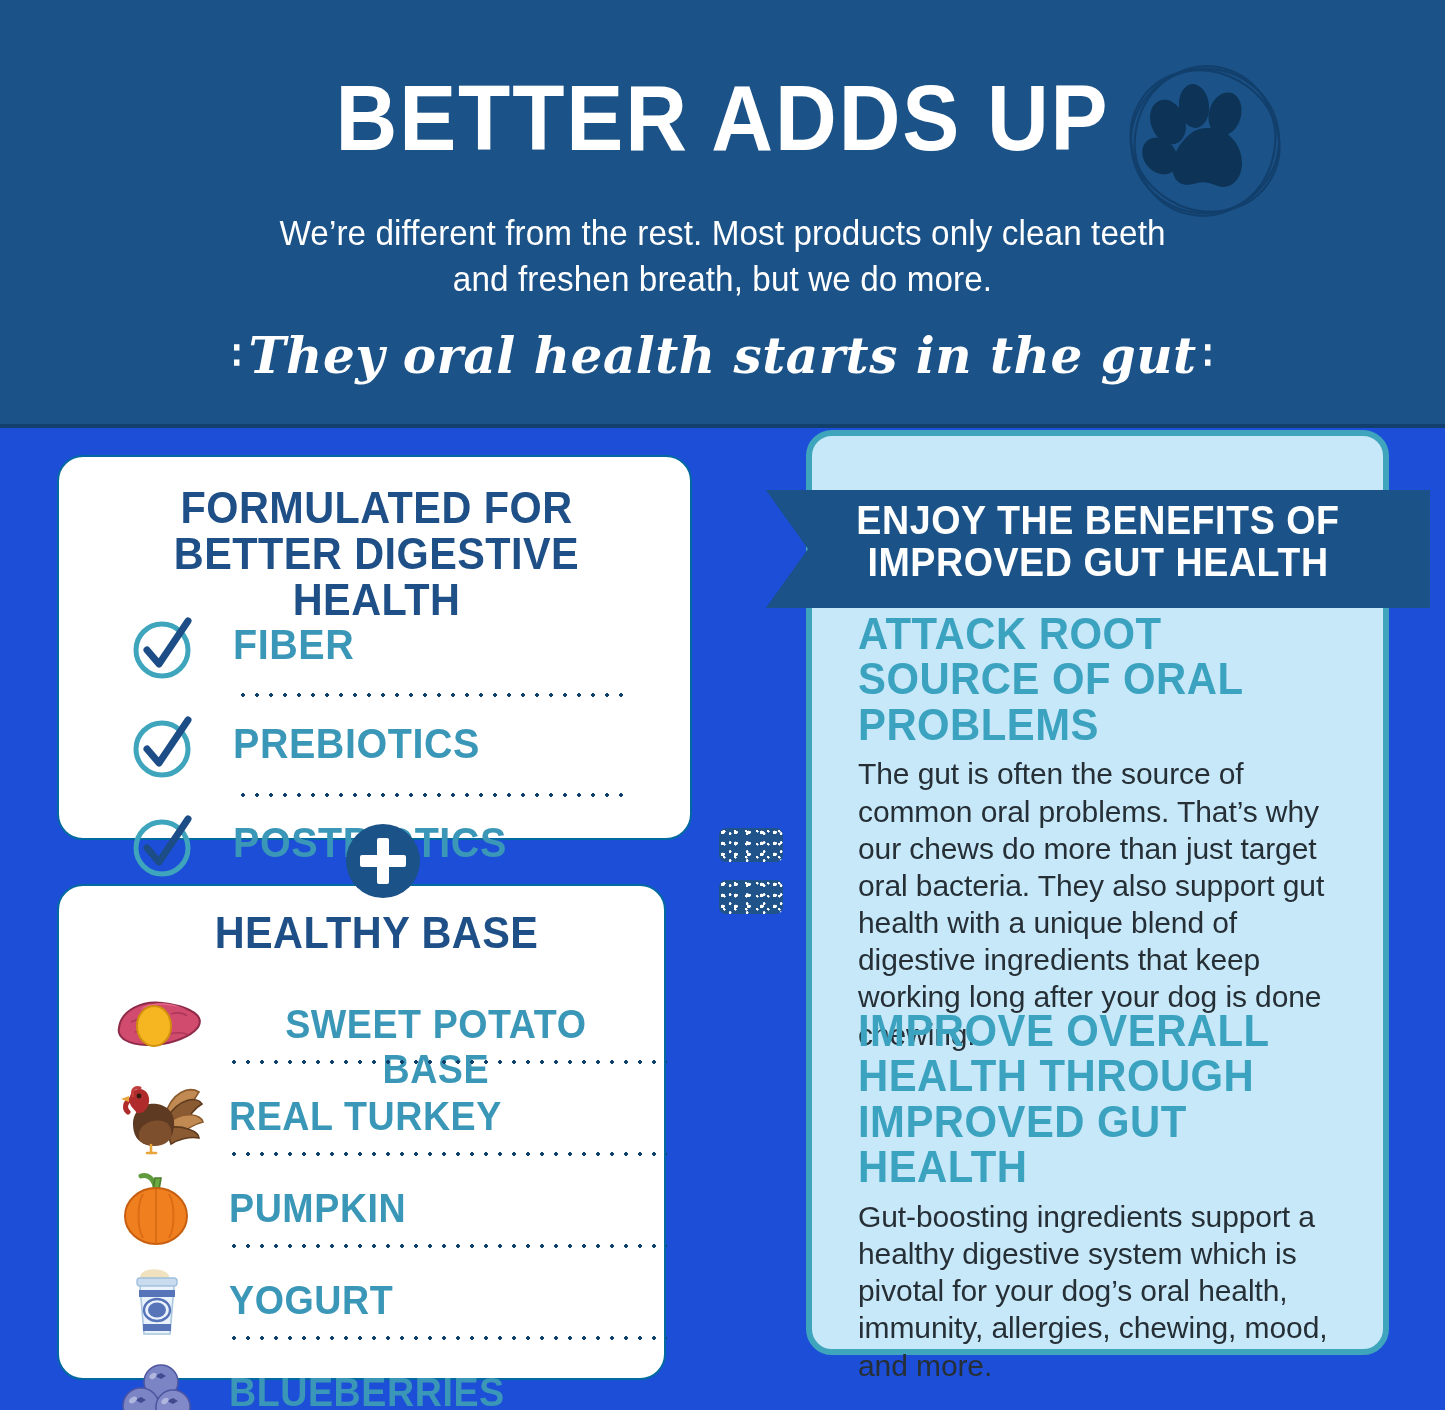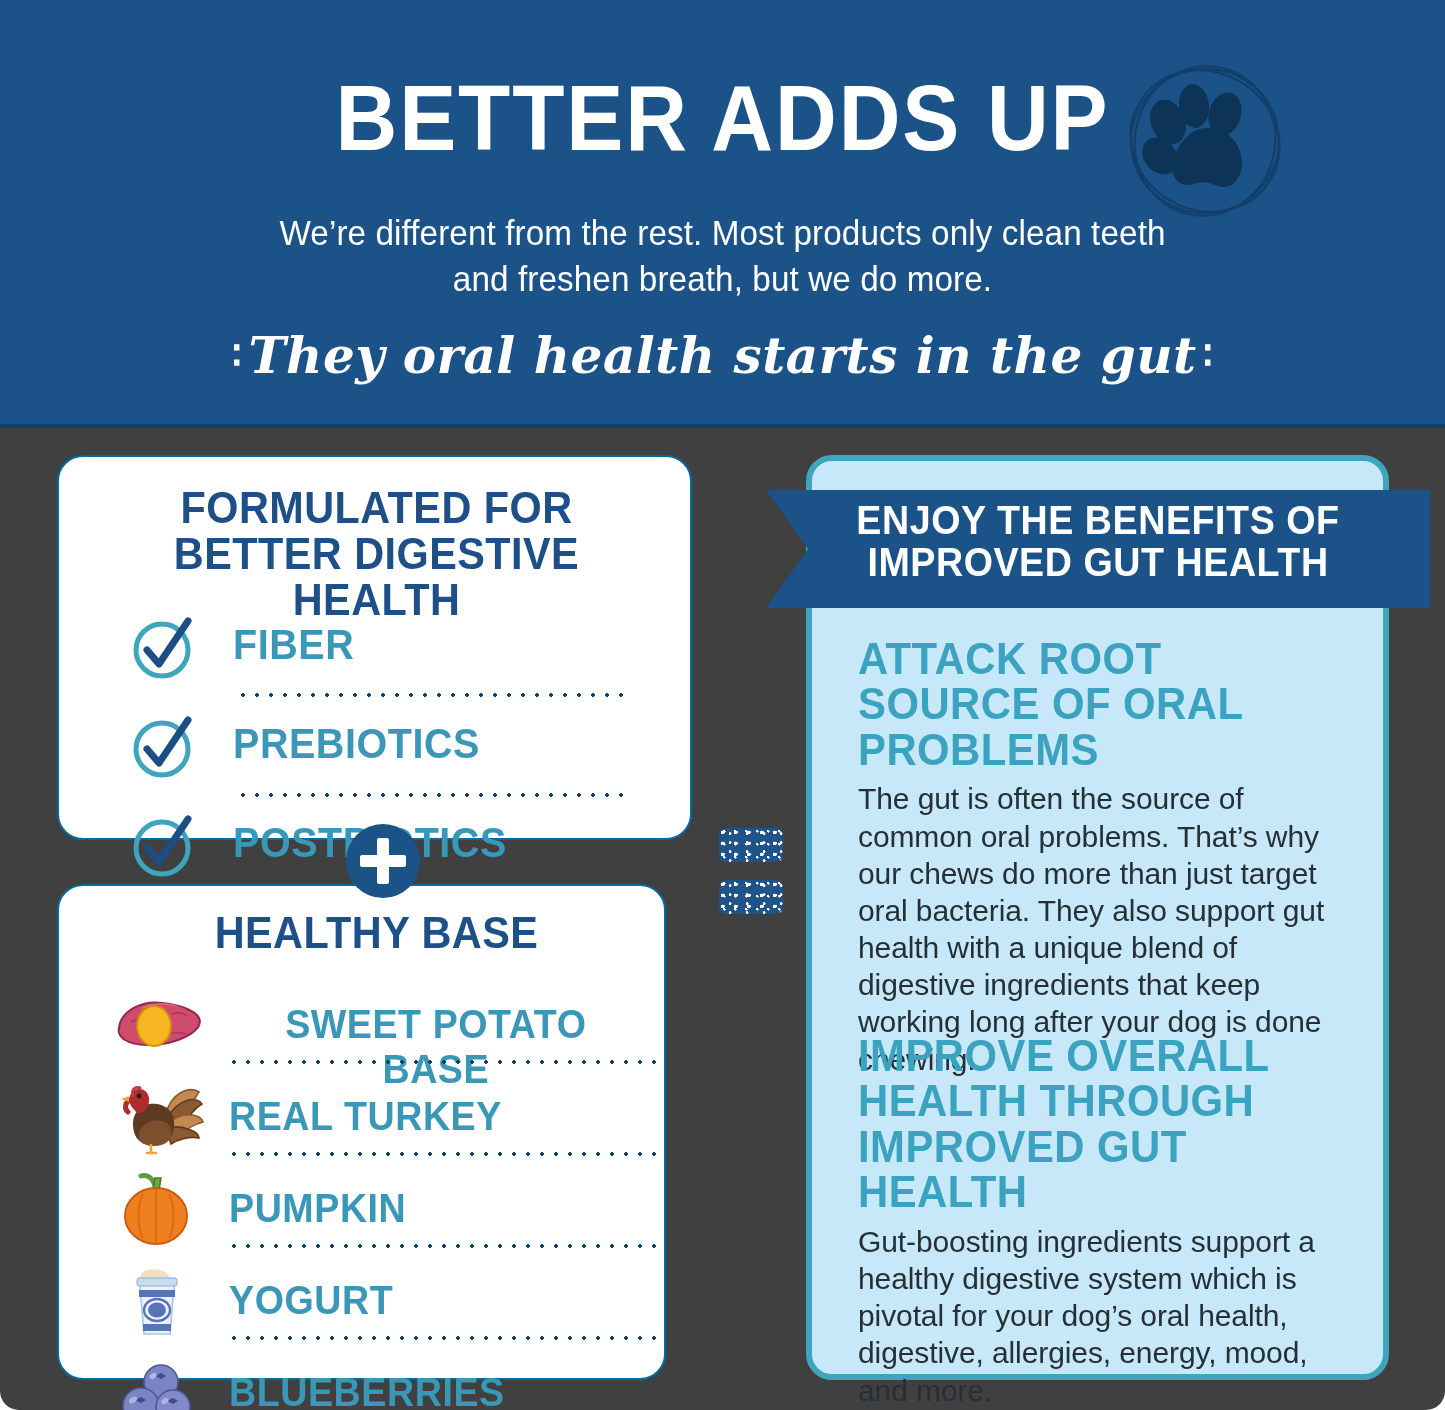--- a/index.html
+++ b/index.html
@@ -2,21 +2,21 @@
 <html><head>
 <meta charset="utf-8">
 <style>
   * { box-sizing: border-box; margin: 0; padding: 0; }
   html, body {
     width: 1445px; height: 1410px;
     background: #ffffff;
     font-family: "Liberation Sans", sans-serif;
     overflow: hidden;
   }
-  .page { position: relative; width: 1445px; height: 1410px; background:#404040;border-radius:19px; }
+  .page { position: relative; width: 1445px; height: 1410px; background:#1d4ed8; }
 
   
   .header {
     position: absolute; left: 0; top: 0; width: 1445px; height: 428px;
     background: #1b5287;
     border-bottom: 4px solid #123f6b;
   }
   .hero-title {
     position: absolute; left: 0; top: 72px; width: 1445px;
     text-align: center;
@@ -142,21 +142,21 @@
       radial-gradient(circle at 30% 40%, #ffffff 1.8px, transparent 2.0px),
       radial-gradient(circle at 65% 65%, #ffffff 1.4px, transparent 1.6px),
       radial-gradient(circle at 48% 25%, #ffffff 1.2px, transparent 1.4px);
     background-size: 13px 11px, 17px 9px, 11px 13px;
   }
   #eq-top { top: 0; }
   #eq-bot { top: 52px; }
 
   
   #panel-benefits {
-    position: absolute; left: 806px; top: 455px; width: 583px; height: 925px;
+    position: absolute; left: 806px; top: 430px; width: 583px; height: 925px;
     background: #c6e8f8;
     border: 6px solid #3ea5bd;
     border-radius: 26px;
     padding-left: 8px;
   }
   .ribbon {
     position: absolute; left: 766px; top: 490px; width: 664px; height: 118px;
     background: #1b5287;
     clip-path: polygon(0 0, 664px 0, 664px 118px, 622px 59px, 664px 118px,
                        0 118px, 42px 59px);
@@ -382,21 +382,21 @@
 
   <div id="panel-benefits">
 
     <div class="benefit" id="benefit-1">
       <div class="benefit-head">ATTACK ROOT SOURCE OF ORAL PROBLEMS</div>
       <div class="benefit-body">The gut is often the source of common oral problems. That’s why our chews do more than just target oral bacteria. They also support gut health with a unique blend of digestive ingredients that keep working long after your dog is done chewing.</div>
     </div>
 
     <div class="benefit" id="benefit-2">
       <div class="benefit-head">IMPROVE OVERALL HEALTH THROUGH IMPROVED GUT HEALTH</div>
-      <div class="benefit-body">Gut-boosting ingredients support a healthy digestive system which is pivotal for your dog’s oral health, digestive, allergies, energy, mood, and more.</div>
+      <div class="benefit-body">Gut-boosting ingredients support a healthy digestive system which is pivotal for your dog’s oral health, immunity, allergies, chewing, mood, and more.</div>
     </div>
 
   </div>
 
   <div class="ribbon">
     <div class="ribbon-inner"></div>
     <div class="ribbon-text">
       <div>ENJOY THE BENEFITS OF</div>
       <div>IMPROVED GUT HEALTH</div>
     </div>

